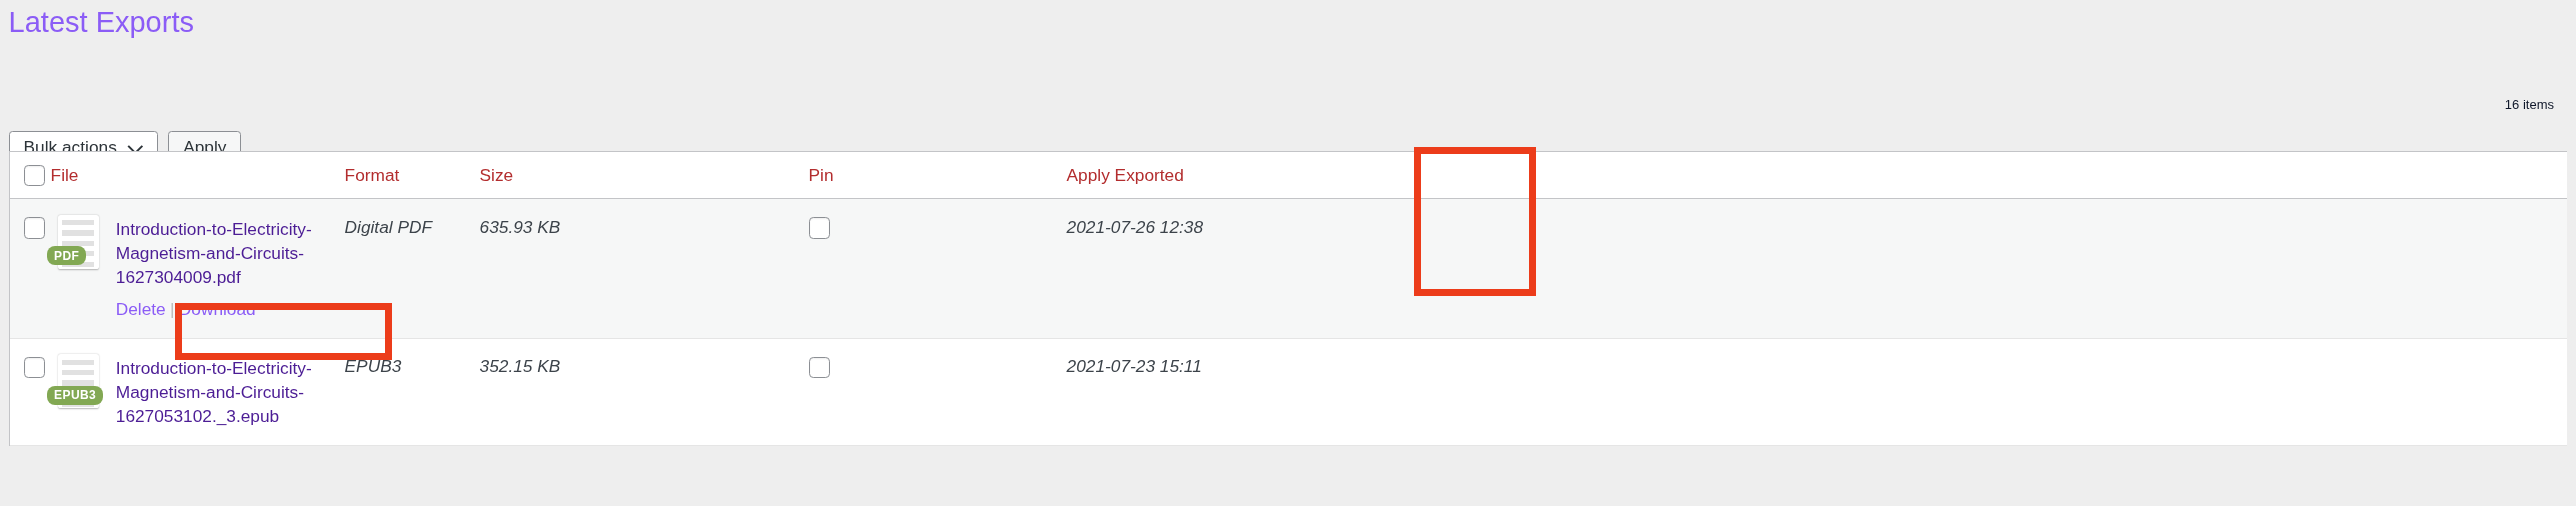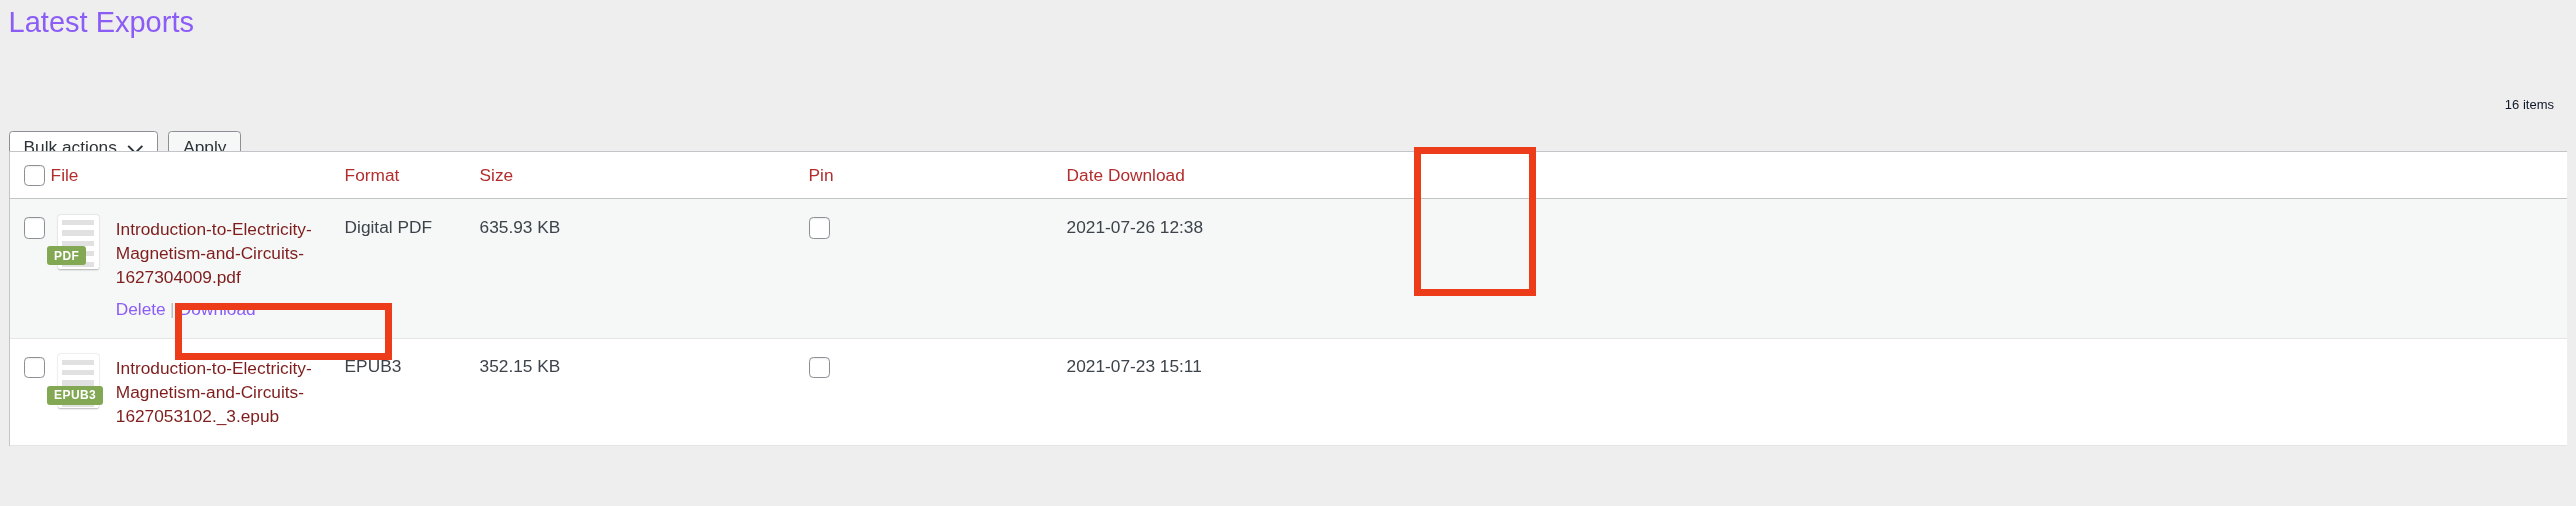--- a/index.html
+++ b/index.html
@@ -194,28 +194,28 @@
   .doc-badge {
     position: absolute;
     left: -3.5px;
     bottom: 3.5px;
     background: #82a853;
     color: #ffffff;
     font-size: 12px;
     font-weight: bold;
     letter-spacing: 0.4px;
     padding: 3.5px 7px 3.5px 7px;
-    border-radius: 3px;
+    border-radius: 8px;
     line-height: 1;
     white-space: nowrap;
   }
   .file-text { flex: 1; min-width: 0; }
   .file-name {
     font-size: 17.3px;
-    color: #7f1d1d;
+    color: #4c1d95;
     line-height: 24px;
     word-break: break-word;
   }
   .row-actions {
     margin-top: 9.5px;
     font-size: 17.3px;
     color: #b32d2e;
     line-height: 22.4px;
     white-space: nowrap;
   }
@@ -230,21 +230,21 @@
   .hl {
     position: absolute;
     border: 7.8px solid #ec3c1a;
     box-sizing: border-box;
     pointer-events: none;
     z-index: 50;
   }
   #hl-actions { left: 175px; top: 303px; width: 217px; height: 57px; }
   #hl-pin     { left: 1414px; top: 147px; width: 122px; height: 149px; }
 
-  .nowrap { white-space: nowrap; }
+  .nowrap { white-space: nowrap; font-style: italic; }
 </style>
 </head>
 <body>
 
 <div class="page-title">Latest Exports</div>
 
 <div class="toolbar">
   <div class="select-box">
     <span>Bulk actions</span>
     <span class="chev"></span>
@@ -266,21 +266,21 @@
     </colgroup>
     <thead>
       <tr>
         <th class="th-check">
           <span class="cb"></span>
         </th>
         <th>File</th>
         <th>Format</th>
         <th>Size</th>
         <th class="th-pin">Pin</th>
-        <th>Date Download</th>
+        <th>Apply Exported</th>
       </tr>
     </thead>
     <tbody>
 
       <tr class="row-alt">
         <td class="td-check">
           <span class="cb"></span>
         </td>
         <td>
           <div class="file-cell">

